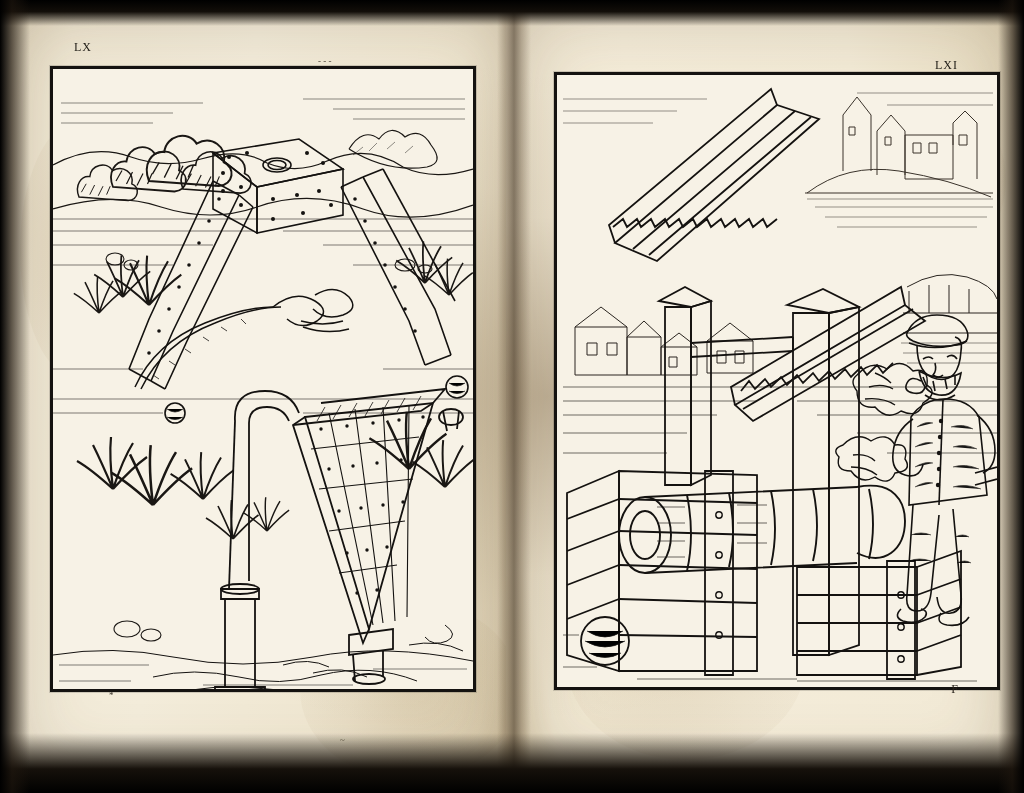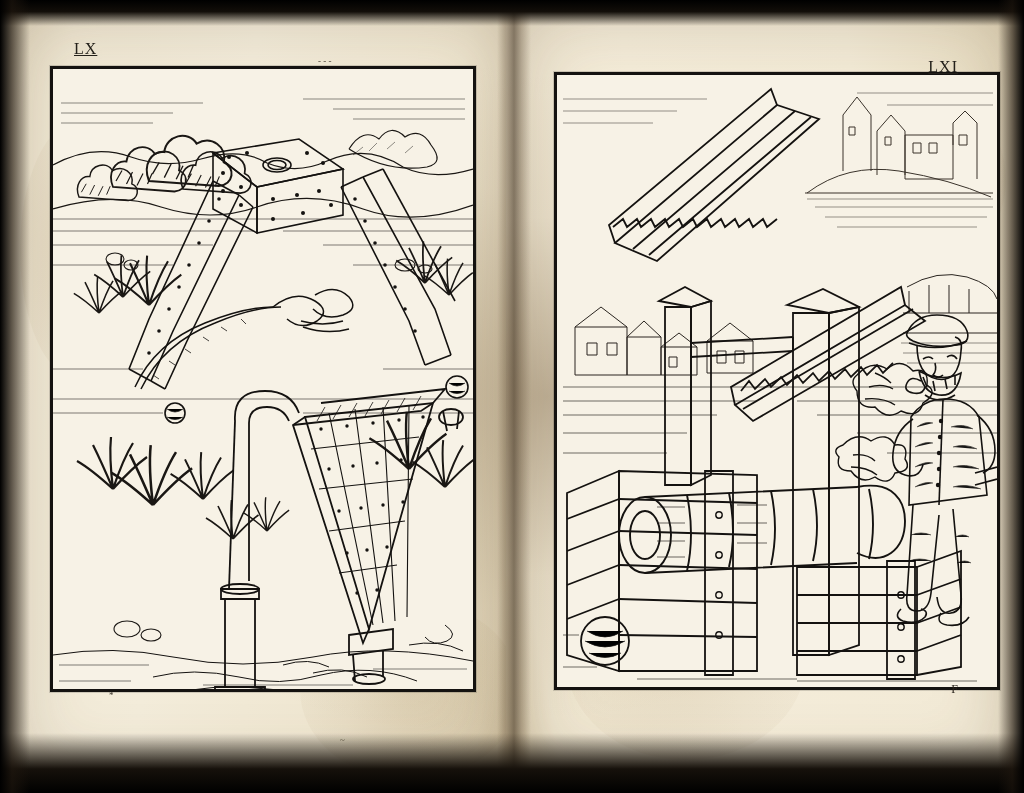--- a/index.html
+++ b/index.html
@@ -80,25 +80,24 @@
   .gutter {
     position: absolute; left: 497px; top: 0; width: 34px; height: 793px;
     background: linear-gradient(90deg, rgba(90,70,45,0) 0%, rgba(80,62,40,0.35) 30%, rgba(60,45,28,0.55) 50%, rgba(80,62,40,0.30) 72%, rgba(90,70,45,0) 100%);
     z-index: 30; pointer-events: none;
   }
 
   
   .folio {
     position: absolute;
     font-family: "Liberation Serif", serif;
-    font-size: 16px;
+    font-size: 12px;
     letter-spacing: 1px;
     color: #23201a;
     z-index: 20;
-    text-decoration: underline;
   }
   .folio-left  { left: 74px;  top: 40px; }
   .folio-right { right: 66px; top: 58px; margin-left: 39px; }
   .signature {
     position: absolute;
     right: 66px;
     bottom: 96px;
     font-size: 12px;
     color: #2a251d;
     font-family: "Liberation Serif", serif;

